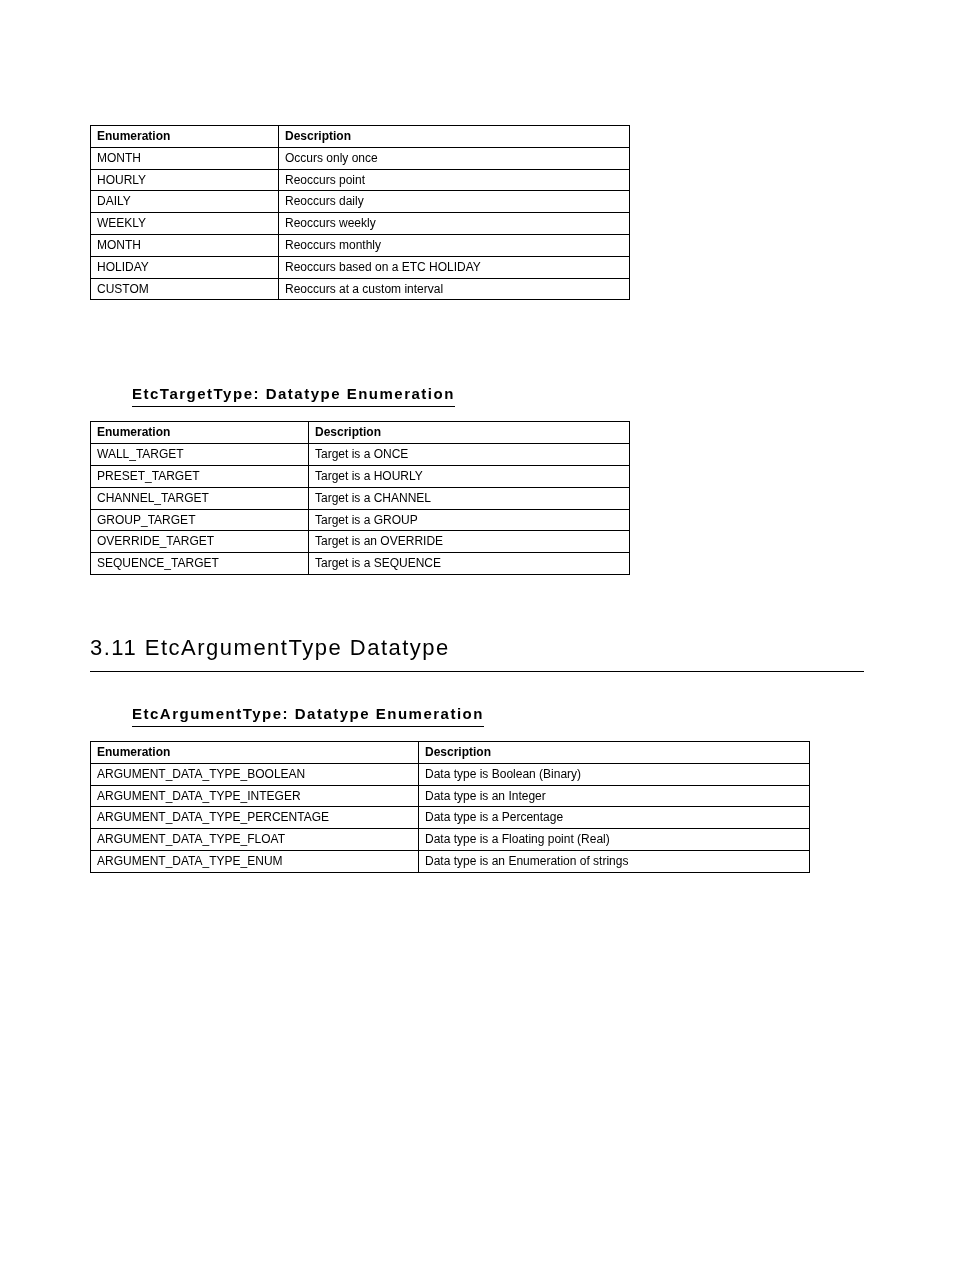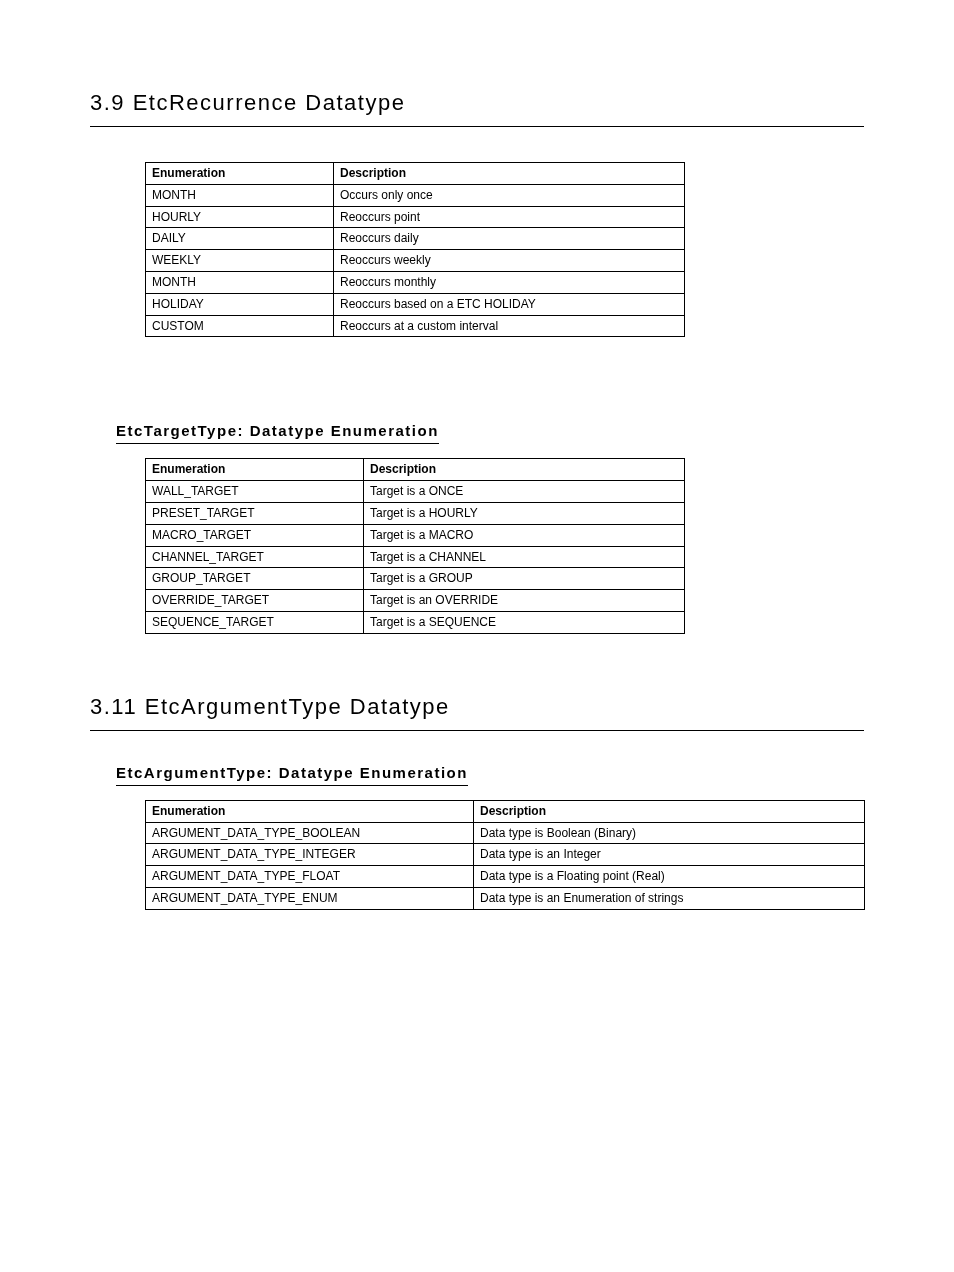--- a/index.html
+++ b/index.html
@@ -17,28 +17,27 @@
       letter-spacing: 1.5px;
       margin: 0 0 8px 0;
       padding-bottom: 10px;
       border-bottom: 1.5px solid #000;
       font-family: Arial, Helvetica, sans-serif;
     }
     .section {
       margin-bottom: 60px;
     }
     .table-wrap {
-      margin-left: 55px;
       margin-top: 35px;
     }
     h3.sub-title {
       font-size: 15px;
       font-weight: bold;
       letter-spacing: 1.5px;
-      margin: 25px 0 6px 26px;
+      margin: 25px 0 6px 42px;
       padding-bottom: 4px;
       border-bottom: 1.5px solid #000;
       display: inline-block;
       width: auto;
     }
     .sub-title-wrap {
       display: block;
     }
     table {
       border-collapse: collapse;
@@ -58,21 +57,20 @@
     .t1 .c1 { width: 175px; }
     .t2 { width: 540px; }
     .t2 .c1 { width: 205px; }
     .t3 { width: 720px; }
     .t3 .c1 { width: 315px; }
   </style>
 </head>
 <body>
 
 <div class="section">
-  <h2 class="section-title">3.9 EtcRecurrence Datatype</h2>
   <div class="table-wrap">
     <table class="t1">
       <thead>
         <tr>
           <th class="c1">Enumeration</th>
           <th>Description</th>
         </tr>
       </thead>
       <tbody>
           <tr>
@@ -123,24 +121,20 @@
       <tbody>
           <tr>
             <td class="c1">WALL_TARGET</td>
             <td>Target is a ONCE</td>
           </tr>
           <tr>
             <td class="c1">PRESET_TARGET</td>
             <td>Target is a HOURLY</td>
           </tr>
           <tr>
-            <td class="c1">MACRO_TARGET</td>
-            <td>Target is a MACRO</td>
-          </tr>
-          <tr>
             <td class="c1">CHANNEL_TARGET</td>
             <td>Target is a CHANNEL</td>
           </tr>
           <tr>
             <td class="c1">GROUP_TARGET</td>
             <td>Target is a GROUP</td>
           </tr>
           <tr>
             <td class="c1">OVERRIDE_TARGET</td>
             <td>Target is an OVERRIDE</td>
@@ -170,20 +164,24 @@
       <tbody>
           <tr>
             <td class="c1">ARGUMENT_DATA_TYPE_BOOLEAN</td>
             <td>Data type is Boolean (Binary)</td>
           </tr>
           <tr>
             <td class="c1">ARGUMENT_DATA_TYPE_INTEGER</td>
             <td>Data type is an Integer</td>
           </tr>
           <tr>
+            <td class="c1">ARGUMENT_DATA_TYPE_PERCENTAGE</td>
+            <td>Data type is a Percentage</td>
+          </tr>
+          <tr>
             <td class="c1">ARGUMENT_DATA_TYPE_FLOAT</td>
             <td>Data type is a Floating point (Real)</td>
           </tr>
           <tr>
             <td class="c1">ARGUMENT_DATA_TYPE_ENUM</td>
             <td>Data type is an Enumeration of strings</td>
           </tr>
         </tbody>
     </table>
   </div>

